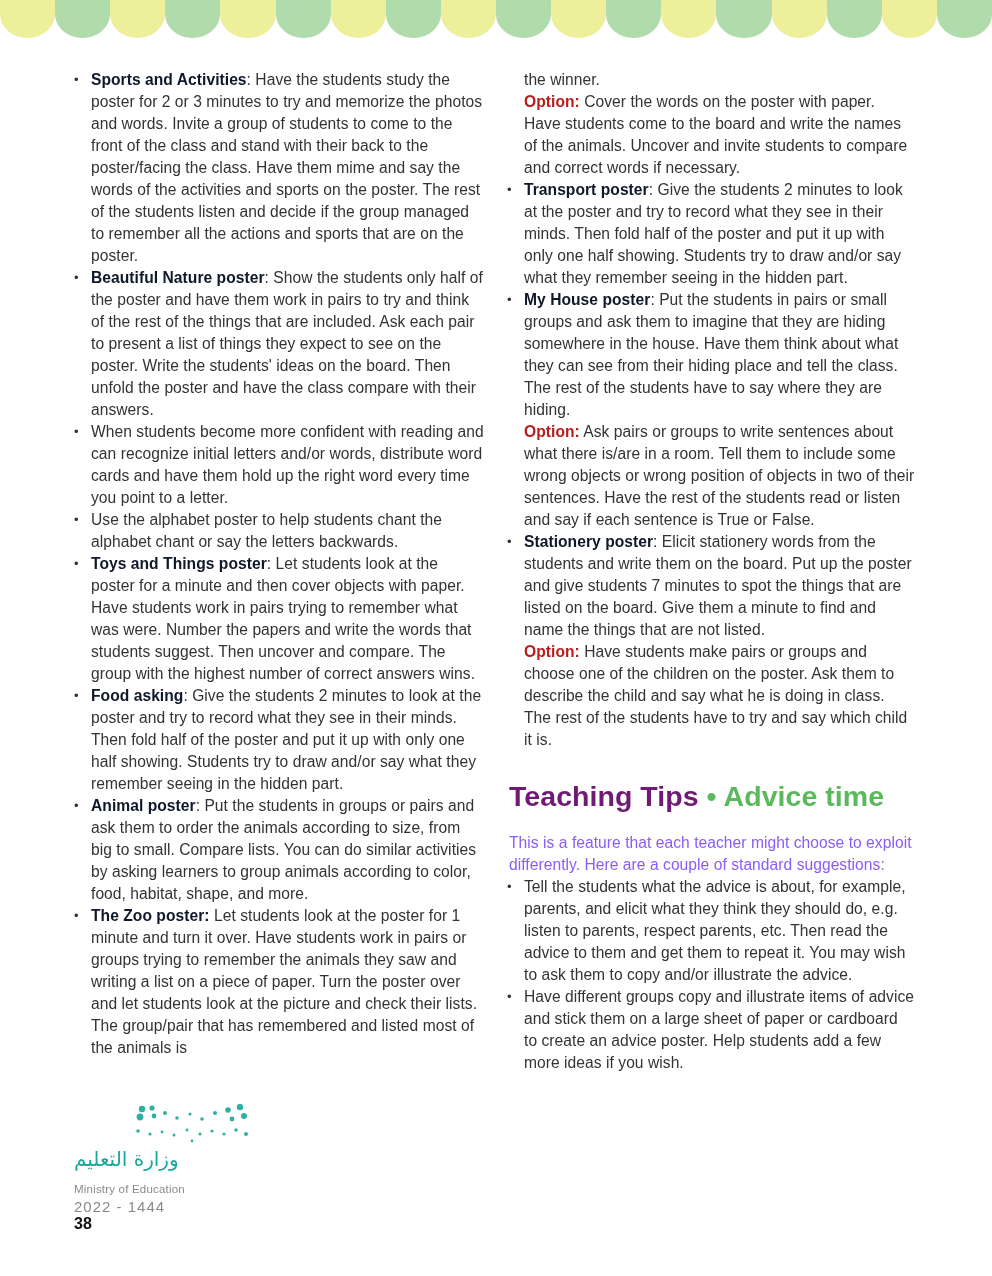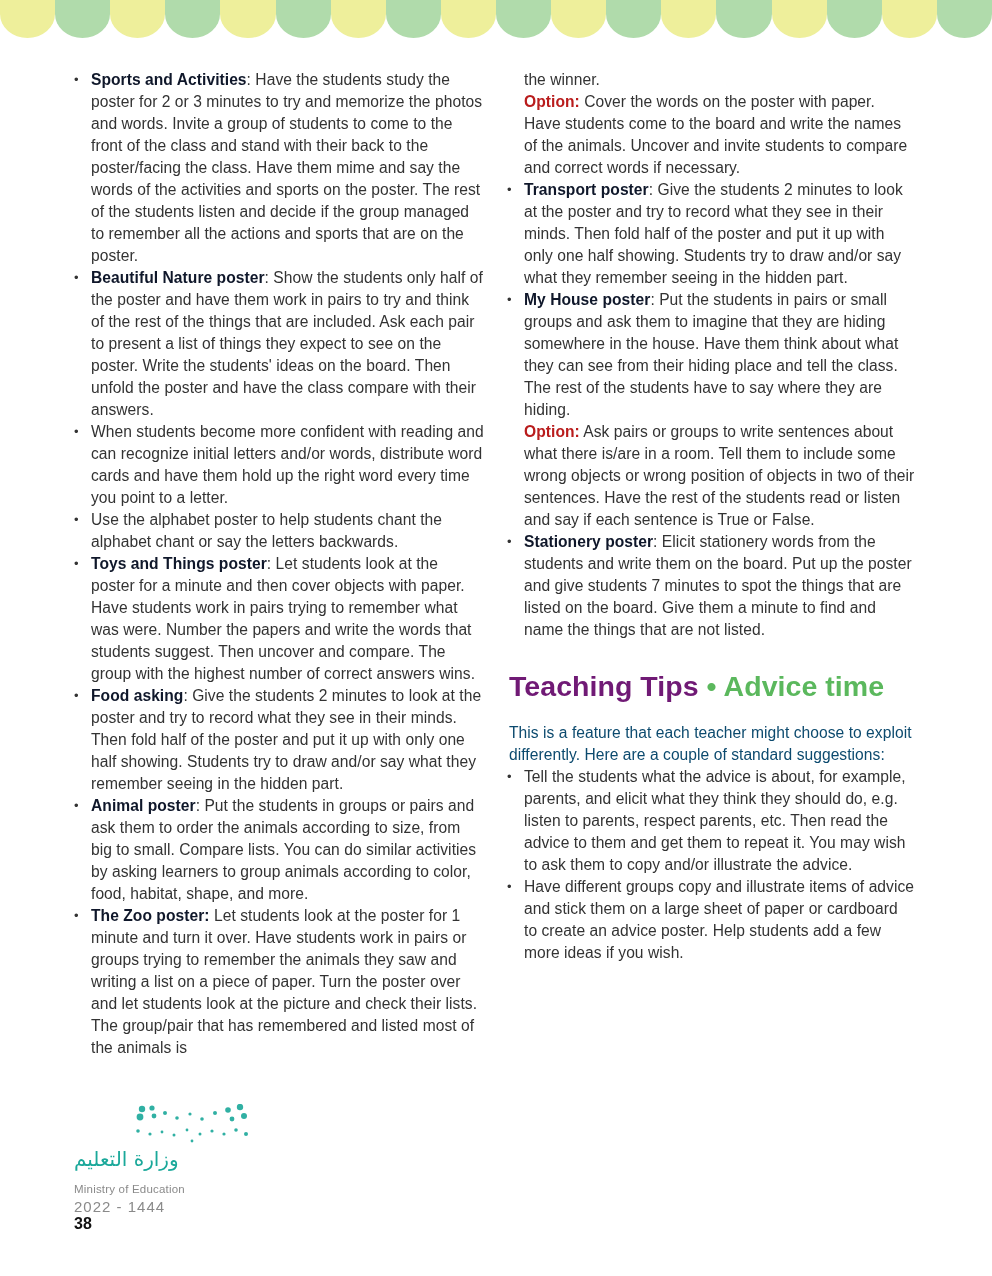--- a/index.html
+++ b/index.html
@@ -13,21 +13,21 @@
   ul.blist { list-style: none; margin: 0; padding: 0; }
   ul.blist li { position: relative; padding-left: 19px; }
   ul.blist li .bullet { position: absolute; left: 2px; top: 0; font-size: 13px; }
   .kw { color: #0f172a; font-weight: bold; }
   .opt { font-weight: bold; color: #b91c1c; }
   .cont { padding-left: 19px; }
   .block { display: block; }
   .section-title { margin-top: 27px; font-size: 28.5px; line-height: 36px; font-weight: bold; padding-left: 4px; }
   .section-title .t1 { color: #701a75; }
   .section-title .t2 { color: #5bb85d; }
-  .intro { color: #0c4a6e; margin-top: 18px; padding-left: 4px; }
+  .intro { color: #8b5cf6; margin-top: 18px; padding-left: 4px; }
   .footer { position: absolute; left: 74px; top: 1148px; }
   .logo-dots { position: absolute; left: 132px; top: 1104px; width: 125px; height: 40px; }
   .arabic { color: #1aa89a; font-size: 20px; line-height: 22px; font-family: "DejaVu Sans", sans-serif; direction: rtl; }
   .ministry { color: #8a8a8a; font-size: 11.5px; line-height: 14px; margin-top: 12px; letter-spacing: 0.2px; }
   .year { color: #8a8a8a; font-size: 15px; line-height: 18px; letter-spacing: 1px; margin-top: 2px; }
   .pagenum { color: #111111; font-weight: bold; font-size: 16px; line-height: 16px; }
 </style>
 </head>
 <body>
 
@@ -69,20 +69,21 @@
   <div class="cont">
     <span class="block">the winner.</span>
     <span class="opt">Option:</span><span> Cover the words on the poster with paper. Have students come to the board and write the names of the animals. Uncover and invite students to compare and correct words if necessary.</span>
   </div>
   <ul class="blist">
     <li><span class="bullet">•</span><span class="kw">Transport poster</span><span>: Give the students 2 minutes to look at the poster and try to record what they see in their minds. Then fold half of the poster and put it up with only one half showing. Students try to draw and/or say what they remember seeing in the hidden part.</span></li>
     <li><span class="bullet">•</span><span class="kw">My House poster</span><span>: Put the students in pairs or small groups and ask them to imagine that they are hiding somewhere in the house. Have them think about what they can see from their hiding place and tell the class. The rest of the students have to say where they are hiding.</span>
       <span class="block"><span class="opt">Option:</span><span> Ask pairs or groups to write sentences about what there is/are in a room. Tell them to include some wrong objects or wrong position of objects in two of their sentences. Have the rest of the students read or listen and say if each sentence is True or False.</span></span>
     </li>
     <li><span class="bullet">•</span><span class="kw">Stationery poster</span><span>: Elicit stationery words from the students and write them on the board. Put up the poster and give students 7 minutes to spot the things that are listed on the board. Give them a minute to find and name the things that are not listed.</span>
+      <span class="block"><span class="opt">Option:</span><span> Have students make pairs or groups and choose one of the children on the poster. Ask them to describe the child and say what he is doing in class. The rest of the students have to try and say which child it is.</span></span>
     </li>
   </ul>
 
   <div class="section-title">
     <span class="t1">Teaching Tips</span><span class="t2"> • </span><span class="t2">Advice time</span>
   </div>
   <div class="intro">This is a feature that each teacher might choose to exploit differently. Here are a couple of standard suggestions:</div>
   <ul class="blist">
     <li><span class="bullet">•</span><span>Tell the students what the advice is about, for example, parents, and elicit what they think they should do, e.g. listen to parents, respect parents, etc. Then read the advice to them and get them to repeat it. You may wish to ask them to copy and/or illustrate the advice.</span></li>
     <li><span class="bullet">•</span><span>Have different groups copy and illustrate items of advice and stick them on a large sheet of paper or cardboard to create an advice poster. Help students add a few more ideas if you wish.</span></li>

